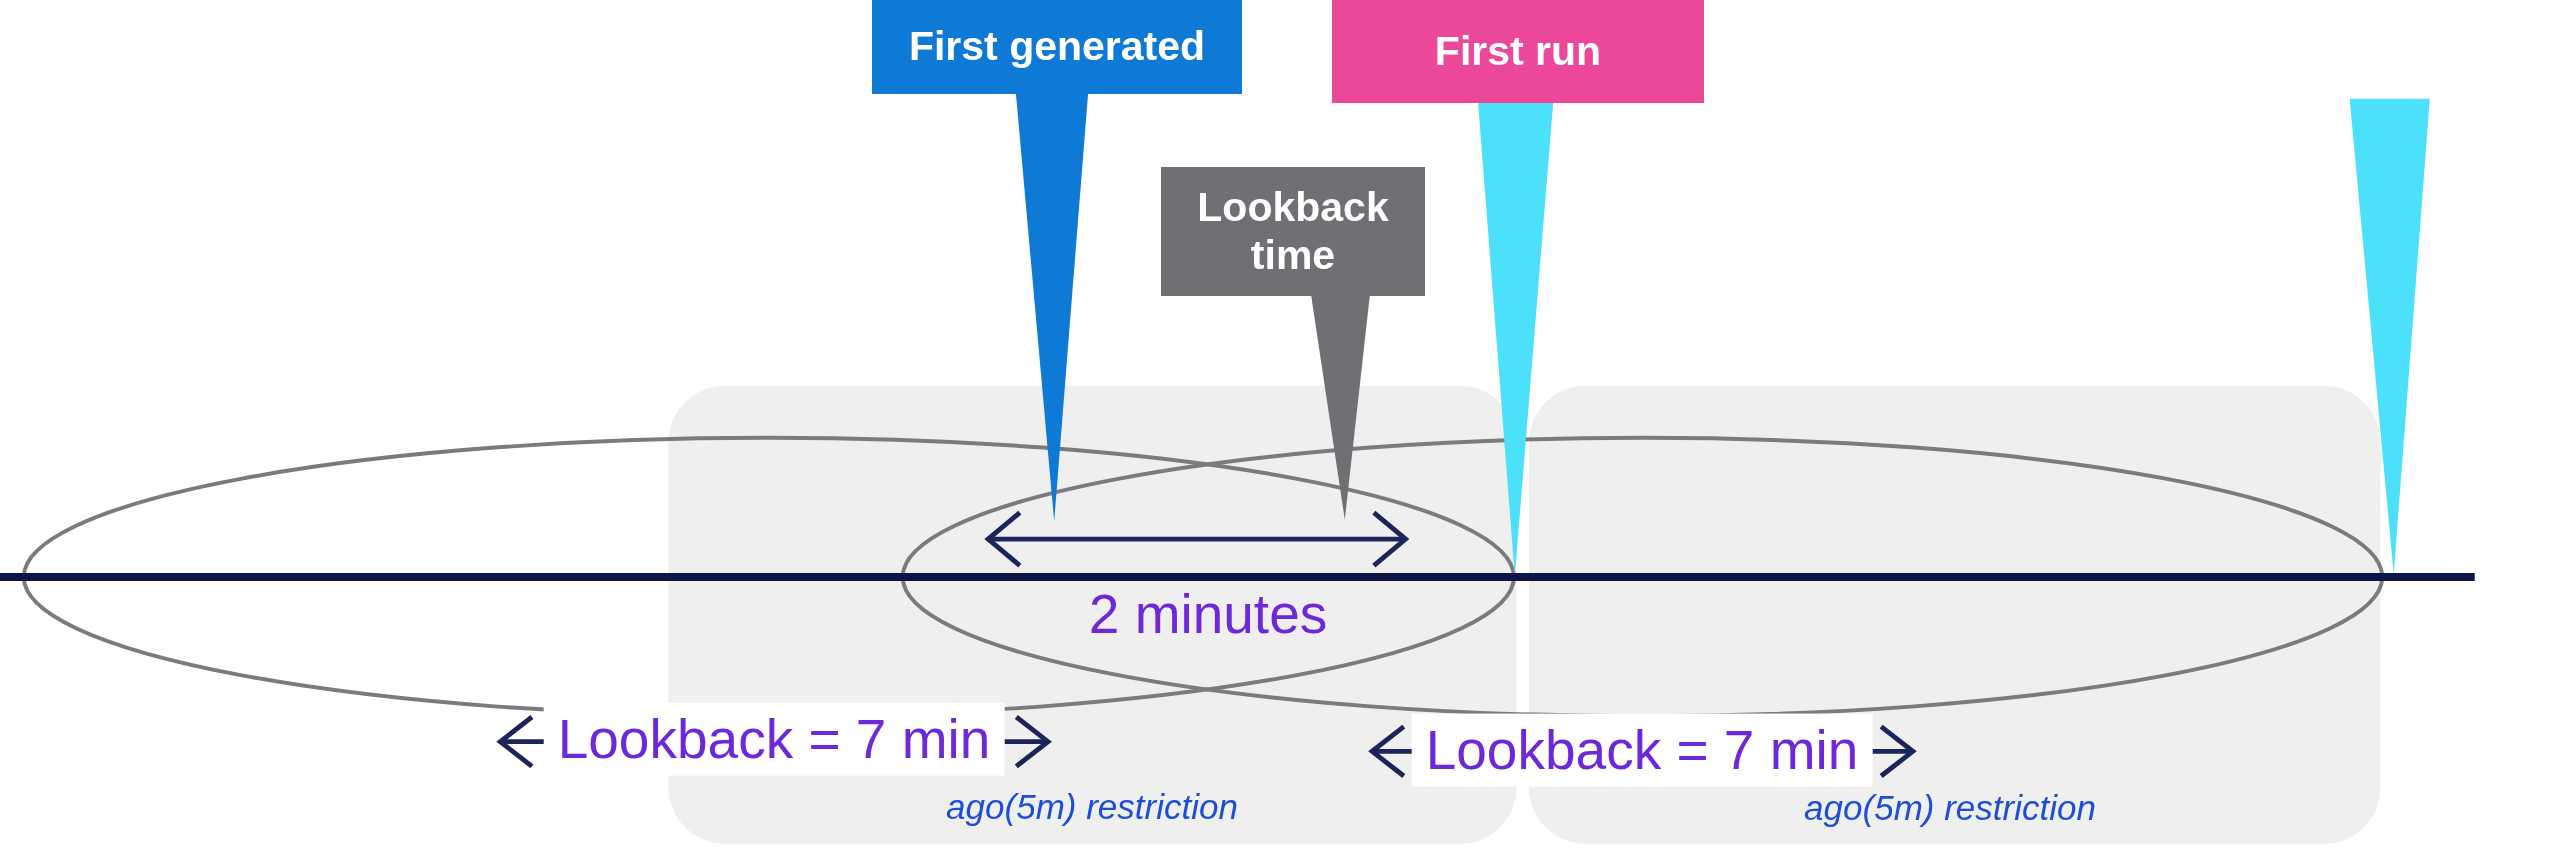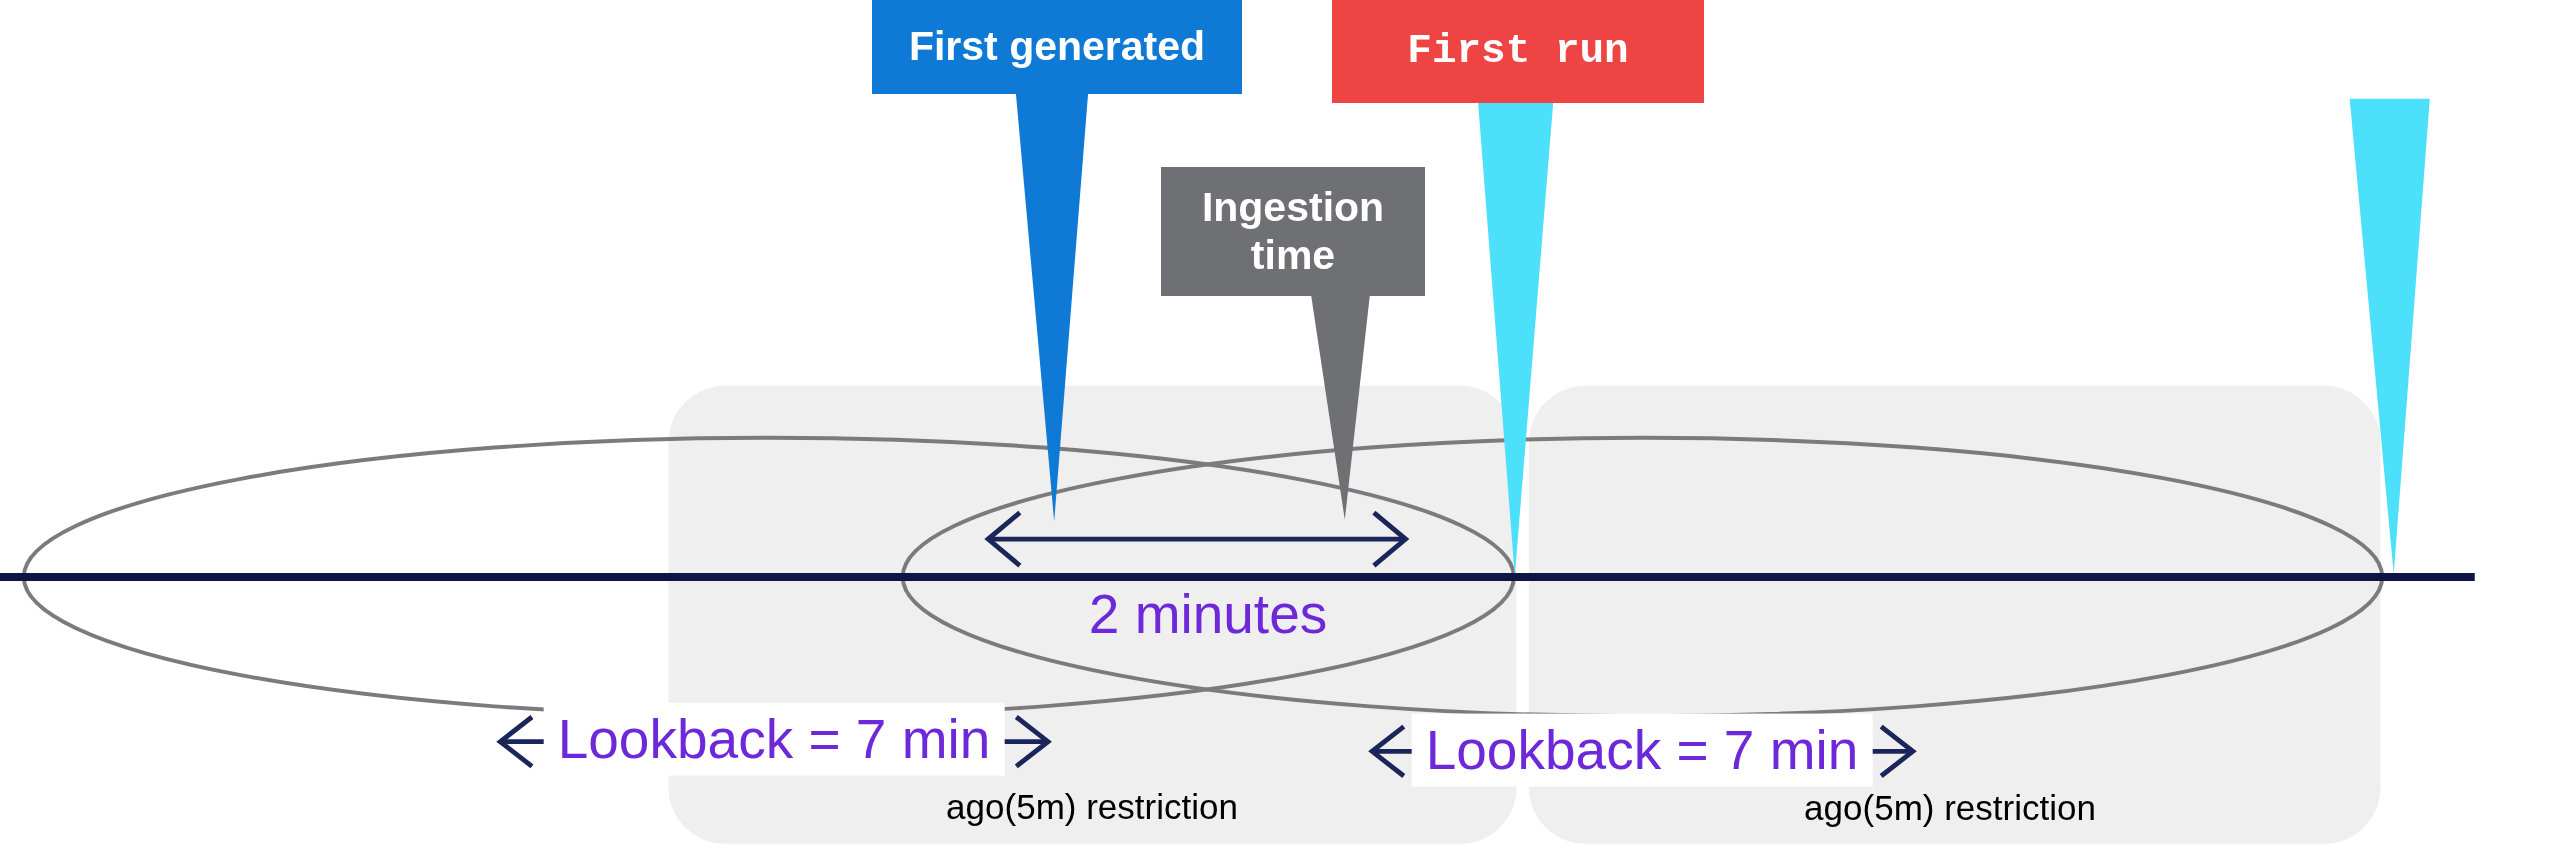--- a/index.html
+++ b/index.html
@@ -11,29 +11,29 @@
     font-family:"Liberation Sans", sans-serif;
   }
   .layer{position:absolute;left:0;top:0;}
   .callout{
     position:absolute;
     display:flex;align-items:center;justify-content:center;
     color:#ffffff;font-weight:bold;font-size:41px;line-height:1.15;
     text-align:center;
   }
   .callout.blue{background:#0F7AD5;}
-  .callout.cyan{background:#ef4444;font-family:Liberation Mono, monospace;}
+  .callout.cyan{background:#ec4899;}
   .callout.gray{background:#6F7074;}
   .lbl{
     position:absolute;transform:translate(-50%,-50%);
     white-space:nowrap;
   }
   .lbl.blue-bold{color:#6d28d9;font-weight:normal;font-size:55px;}
   .lbl.white-bg{background:#ffffff;padding:4.4px 14px;}
-  .lbl.dark{color:#000000;font-weight:normal;font-size:35px;}
+  .lbl.dark{color:#1d4ed8;font-weight:normal;font-size:35px;font-style:italic;}
 </style>
 </head>
 <body>
 
 <div class="stage">
 
   <svg class="layer" width="2576" height="851" viewBox="0 0 2925 966">
 
     <rect x="759" y="438" width="963" height="520" rx="64" fill="#EFEFEF"></rect>
     <rect x="1736" y="438" width="967" height="520" rx="64" fill="#EFEFEF"></rect>
@@ -65,21 +65,21 @@
       <path d="M1594 825 L1558 853 L1594 881"></path>
       <path d="M2136 825 L2172 853 L2136 881"></path>
     </g>
   </svg>
 
   <div class="callout blue" style="left:872px;top:0;width:370px;height:94px;">
     <span>First generated</span>
   </div>
 
   <div class="callout gray" style="left:1161px;top:167px;width:264px;height:129px;">
-    <span style="white-space:normal;width:194px;display:block;">Ingestion time</span>
+    <span style="white-space:normal;width:194px;display:block;">Lookback time</span>
   </div>
 
   <div class="callout cyan" style="left:1332px;top:0;width:372px;height:103px;">
     <span>First run</span>
   </div>
 
 
   <div class="lbl blue-bold" style="left:1208px;top:614px;">2 minutes</div>
 
   <div class="lbl blue-bold white-bg" style="left:774px;top:739px;">Lookback = 7 min</div>

